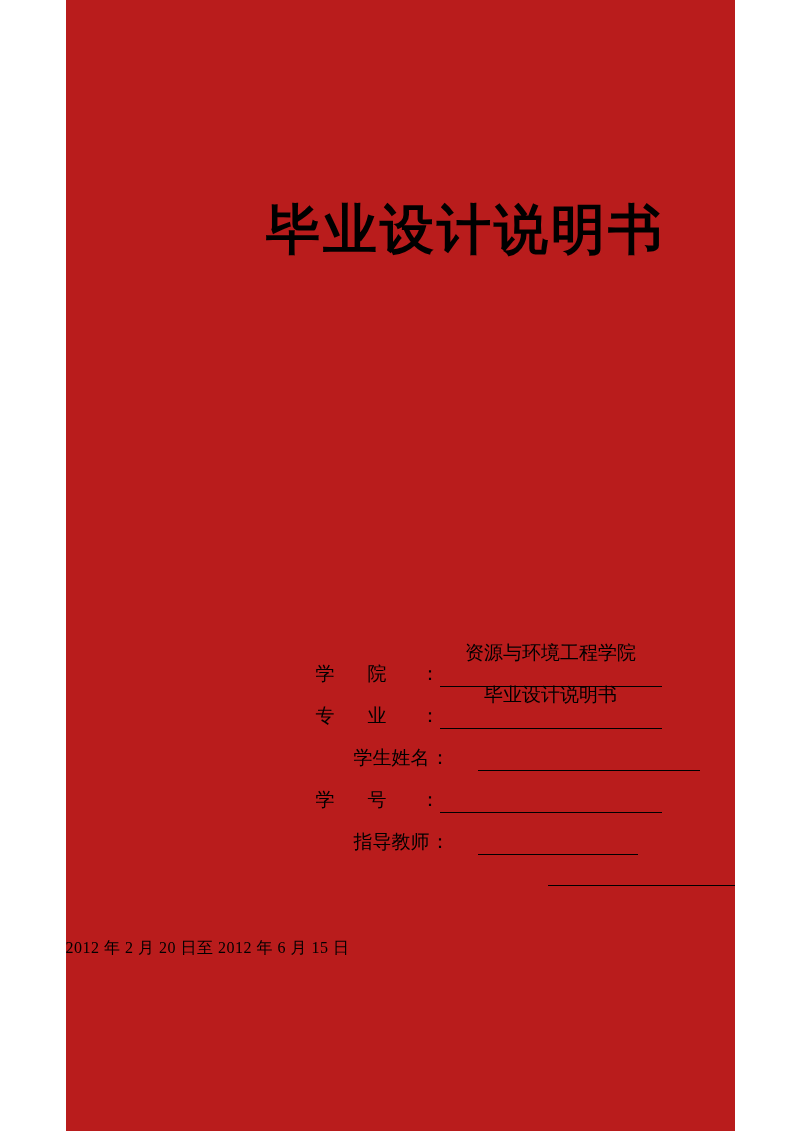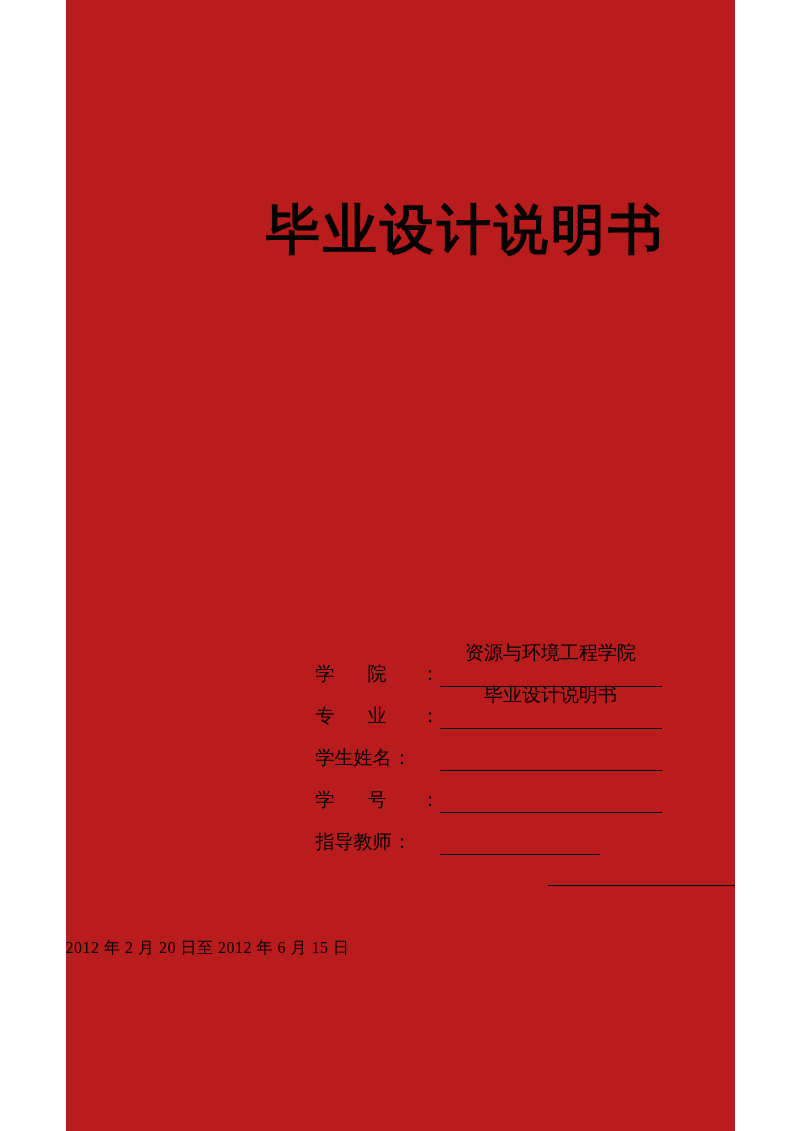--- a/index.html
+++ b/index.html
@@ -65,20 +65,21 @@
   }
   .field-label {
     width: 124px;
     flex: 0 0 124px;
     display: flex;
     justify-content: space-between;
     letter-spacing: 0px;
   }
   .field-label.tight {
     justify-content: flex-start;
+    margin-left: 38px;
   }
   .field-label .colon {
     margin-left: 1px;
   }
   .field-value {
     border-bottom: 1.3px solid #000;
     text-align: center;
     padding-bottom: 20px;
     font-size: 19px;
     box-sizing: border-box;

